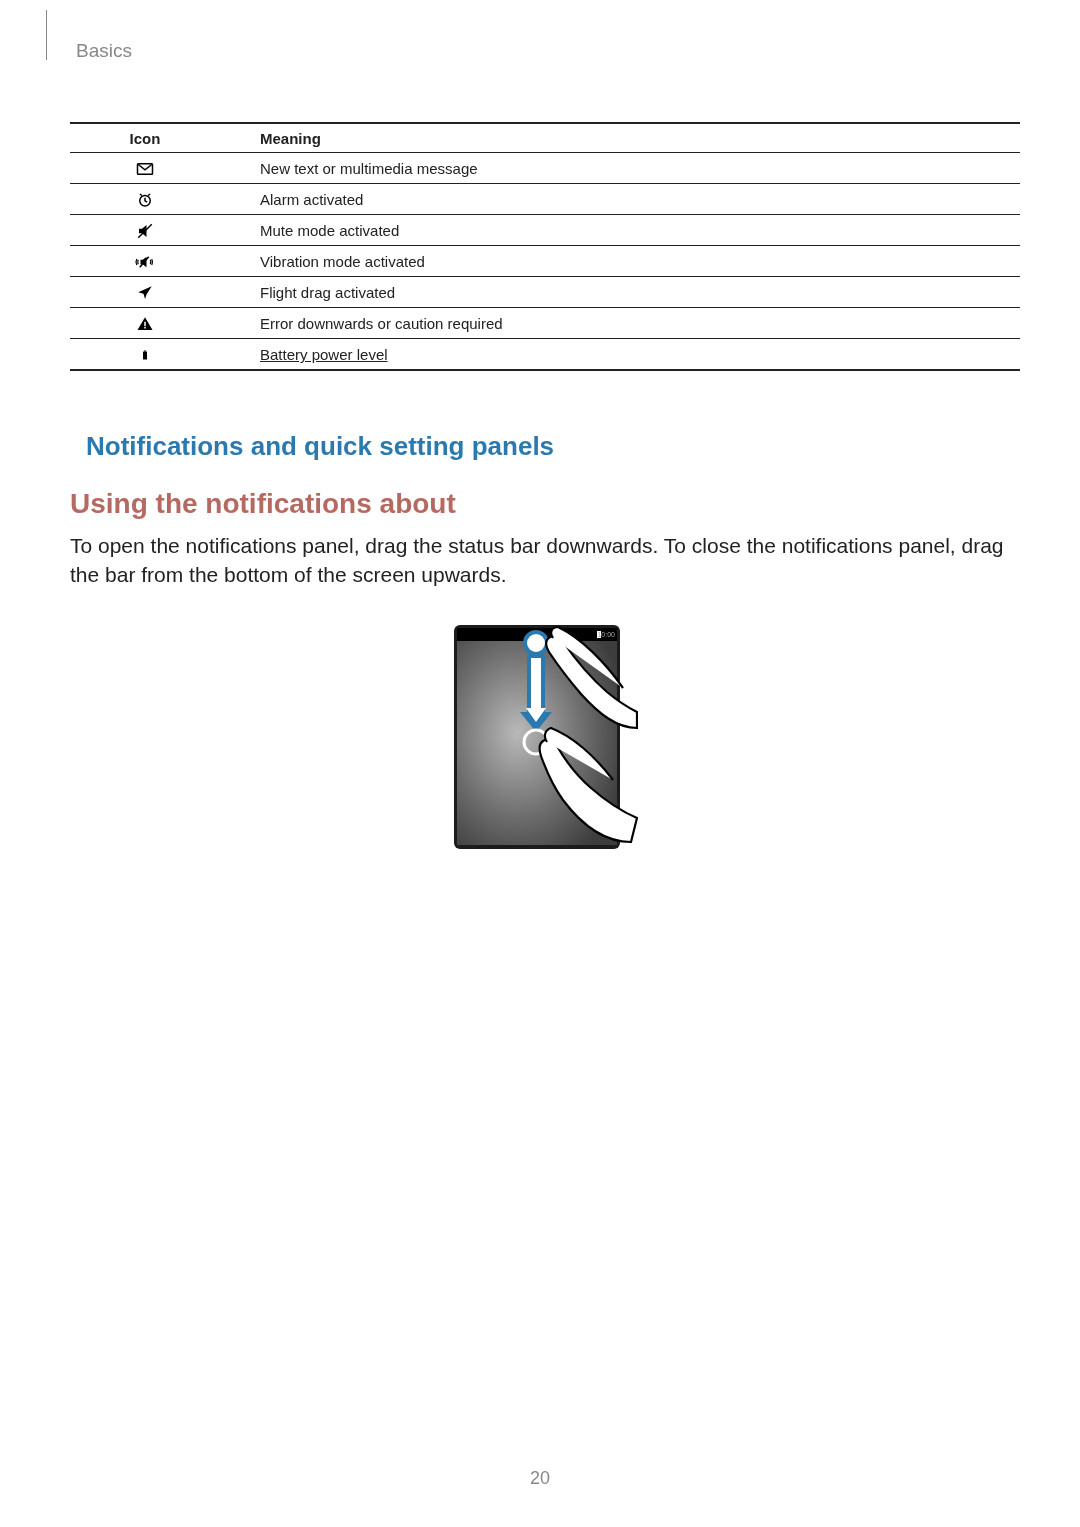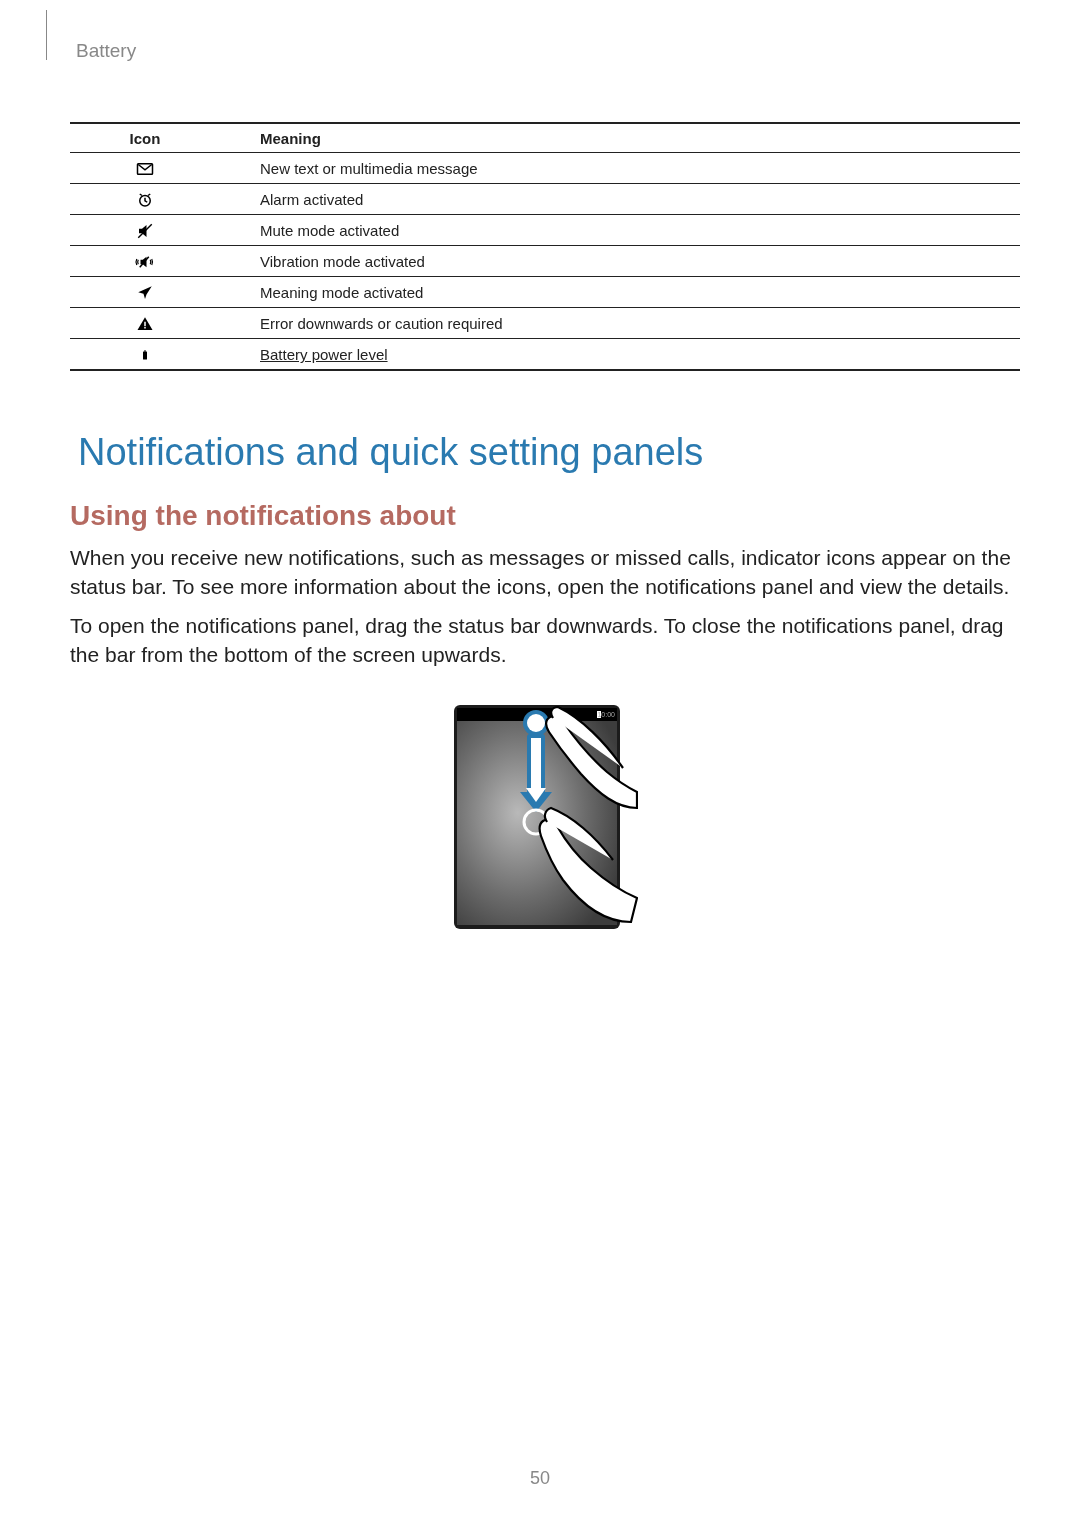--- a/index.html
+++ b/index.html
@@ -64,23 +64,23 @@
   table.icon-table td.col-icon {
     text-align: center;
     padding-left: 0;
   }
   .glyph {
     display: inline-block;
     line-height: 1;
   }
   h1.section-title {
     color: #2a7ab0;
-    font-size: 38px;
-    font-weight: 400;
-    margin: 36px 0 26px 8px;
+    font-size: 26px;
+    font-weight: 700;
+    margin: 36px 0 26px 16px;
   }
   h2.subsection-title {
     color: #b56a61;
     font-size: 28px;
     font-weight: 700;
     margin: 0 0 12px 0;
   }
   p.body {
     font-size: 21px;
     line-height: 1.38;
@@ -108,21 +108,21 @@
     height: 18px;
     vertical-align: middle;
   }
 </style>
 </head>
 <body>
 
 <div class="page">
   <div class="crop-mark"></div>
 
-  <div class="breadcrumb">Battery</div>
+  <div class="breadcrumb">Basics</div>
 
   <table class="icon-table">
     <thead>
       <tr>
         <th class="col-icon">Icon</th>
         <th>Meaning</th>
       </tr>
     </thead>
     <tbody>
       <tr>
@@ -163,21 +163,21 @@
               </svg>
         </span></td>
         <td>Vibration mode activated</td>
       </tr>
       <tr>
         <td class="col-icon"><span class="glyph">
           <svg class="icon" viewBox="0 0 24 24">
                 <path d="M21 3 L3 11 L10 13 L12 20 L14 14 L21 3 Z" fill="#000"></path>
               </svg>
         </span></td>
-        <td>Meaning mode activated</td>
+        <td>Flight drag activated</td>
       </tr>
       <tr>
         <td class="col-icon"><span class="glyph">
           <svg class="icon" viewBox="0 0 24 24">
                 <path d="M12 3 L22 20 H2 Z" fill="#000"></path>
                 <rect x="11" y="9" width="2" height="6" fill="#fff"></rect>
                 <rect x="11" y="16" width="2" height="2" fill="#fff"></rect>
               </svg>
         </span></td>
         <td>Error downwards or caution required</td>
@@ -191,21 +191,20 @@
         </span></td>
         <td>Battery power level</td>
       </tr>
     </tbody>
   </table>
 
   <h1 class="section-title">Notifications and quick setting panels</h1>
 
   <h2 class="subsection-title">Using the notifications about</h2>
 
-  <p class="body">When you receive new notifications, such as messages or missed calls, indicator icons appear on the status bar. To see more information about the icons, open the notifications panel and view the details.</p>
   <p class="body">To open the notifications panel, drag the status bar downwards. To close the notifications panel, drag the bar from the bottom of the screen upwards.</p>
 
   <div class="illustration-wrap">
     <svg class="phone-illus" width="185" height="226" viewBox="0 0 185 226">
       <defs>
         <radialGradient id="screenGlow" cx="38%" cy="45%" r="70%">
           <stop offset="0%" stop-color="#b9b9b9"></stop>
           <stop offset="60%" stop-color="#6c6c6c"></stop>
           <stop offset="100%" stop-color="#3d3d3d"></stop>
         </radialGradient>
@@ -240,14 +239,14 @@
         <path d="M94 118 C90 112 92 106 98 104 C119 112 142 132 160 156" fill="#fff" stroke="#000" stroke-width="2.2"></path>
       </g>
 
       <g>
         <path d="M184 104 C164 104 146 90 128 70 C116 56 104 40 96 28 C92 22 92 16 97 13 C101 11 107 13 111 19 C122 35 138 54 154 68 C166 78 176 84 184 88 Z" fill="#fff" stroke="#000" stroke-width="2.2"></path>
         <path d="M100 14 C96 8 99 3 105 3 C128 14 152 38 170 64" fill="#fff" stroke="#000" stroke-width="2.2"></path>
       </g>
     </svg>
   </div>
 
-  <div class="page-number">50</div>
+  <div class="page-number">20</div>
 </div>
 
 </body></html>

